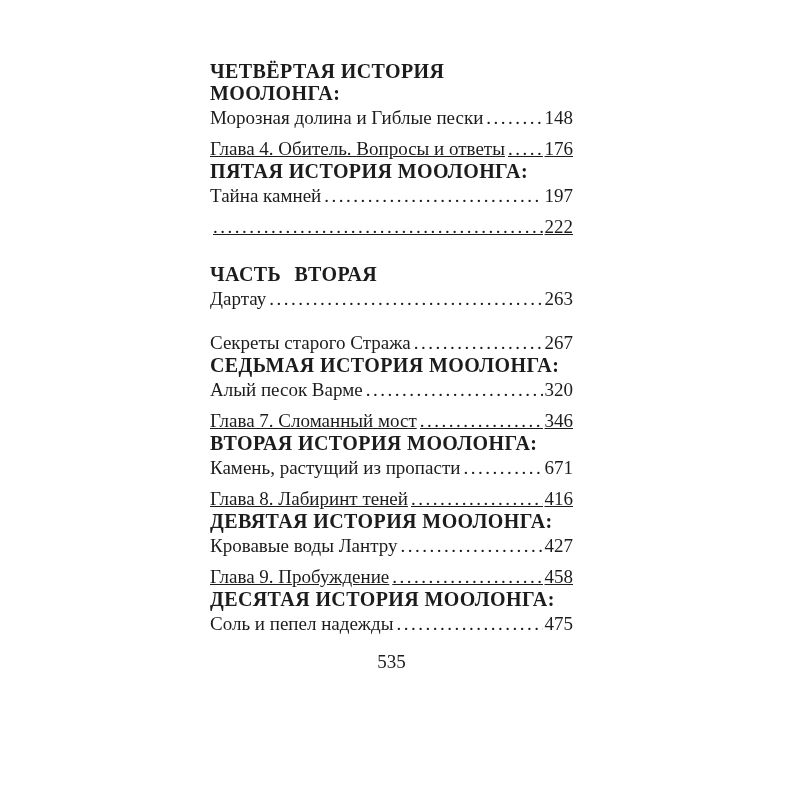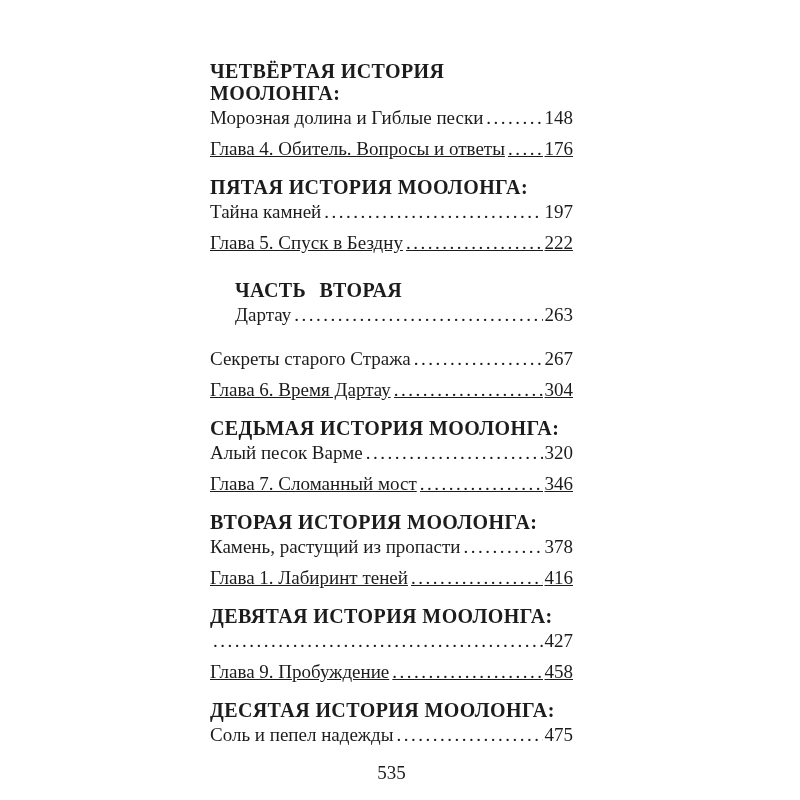--- a/index.html
+++ b/index.html
@@ -10,26 +10,25 @@
     background: #ffffff;
     font-family: "Liberation Serif", "DejaVu Serif", serif;
   }
   .book-page {
     position: absolute;
     left: 210px;
     top: 60px;
     width: 363px;
     color: #1c1c1c;
   }
-  section.toc-section { margin-top: 16px; }
+  section.toc-section { margin-top: 0; }
   section.toc-section:first-child { margin-top: 0; }
   section.toc-section.part {
     margin-top: 25px;
     margin-bottom: 22px;
-    margin-left: 25px;
   }
   h2.toc-heading {
     margin: 0;
     font-size: 20px;
     line-height: 22px;
     font-weight: bold;
     letter-spacing: 0.4px;
   }
   section.part h2.toc-heading { word-spacing: 8px; }
   .toc-entry {
@@ -83,45 +82,39 @@
   </section>
 
   <section class="toc-section">
     <h2 class="toc-heading">ПЯТАЯ ИСТОРИЯ МООЛОНГА:</h2>
     <div class="toc-entry">
       <span class="entry-title">Тайна камней</span>
       <span class="dot-leader"></span>
       <span class="entry-page">197</span>
     </div>
     <div class="toc-entry">
-      <span class="entry-title">Глава 5. Спуск в Бездну</span>
       <span class="dot-leader"></span>
       <span class="entry-page">222</span>
     </div>
   </section>
 
   <section class="toc-section part">
     <h2 class="toc-heading">ЧАСТЬ ВТОРАЯ</h2>
     <div class="toc-entry">
       <span class="entry-title">Дартау</span>
       <span class="dot-leader"></span>
       <span class="entry-page">263</span>
     </div>
   </section>
 
   <section class="toc-section">
     <div class="toc-entry">
       <span class="entry-title">Секреты старого Стража</span>
       <span class="dot-leader"></span>
       <span class="entry-page">267</span>
-    </div>
-    <div class="toc-entry">
-      <span class="entry-title">Глава 6. Время Дартау</span>
-      <span class="dot-leader"></span>
-      <span class="entry-page">304</span>
     </div>
   </section>
 
   <section class="toc-section">
     <h2 class="toc-heading">СЕДЬМАЯ ИСТОРИЯ МООЛОНГА:</h2>
     <div class="toc-entry">
       <span class="entry-title">Алый песок Варме</span>
       <span class="dot-leader"></span>
       <span class="entry-page">320</span>
     </div>
@@ -130,32 +123,33 @@
       <span class="dot-leader"></span>
       <span class="entry-page">346</span>
     </div>
   </section>
 
   <section class="toc-section">
     <h2 class="toc-heading">ВТОРАЯ ИСТОРИЯ МООЛОНГА:</h2>
     <div class="toc-entry">
       <span class="entry-title">Камень, растущий из пропасти</span>
       <span class="dot-leader"></span>
-      <span class="entry-page">378</span>
+      <span class="entry-page">671</span>
     </div>
     <div class="toc-entry">
-      <span class="entry-title">Глава 1. Лабиринт теней</span>
+      <span class="entry-title">Глава 8. Лабиринт теней</span>
       <span class="dot-leader"></span>
       <span class="entry-page">416</span>
     </div>
   </section>
 
   <section class="toc-section">
     <h2 class="toc-heading">ДЕВЯТАЯ ИСТОРИЯ МООЛОНГА:</h2>
     <div class="toc-entry">
+      <span class="entry-title">Кровавые воды Лантру</span>
       <span class="dot-leader"></span>
       <span class="entry-page">427</span>
     </div>
     <div class="toc-entry">
       <span class="entry-title">Глава 9. Пробуждение</span>
       <span class="dot-leader"></span>
       <span class="entry-page">458</span>
     </div>
   </section>
 

